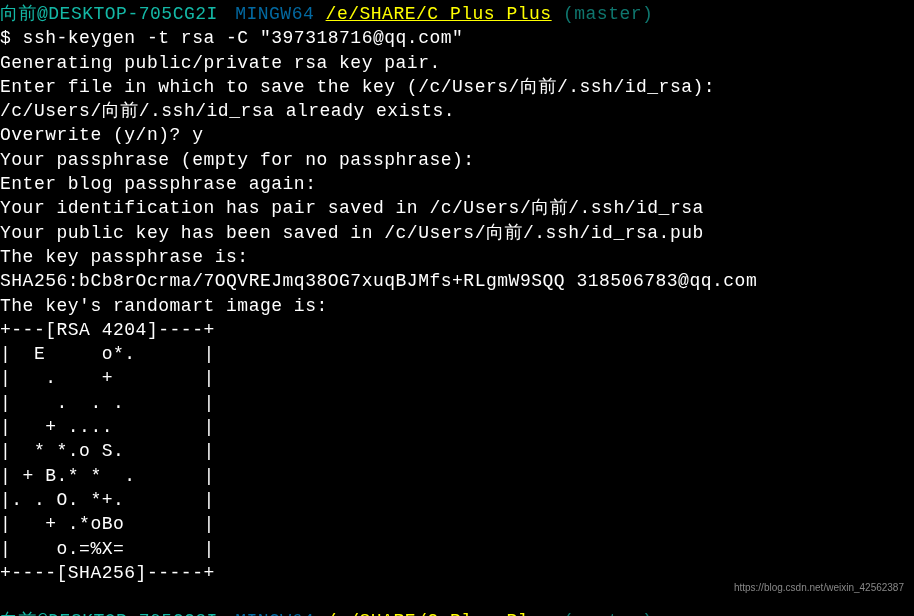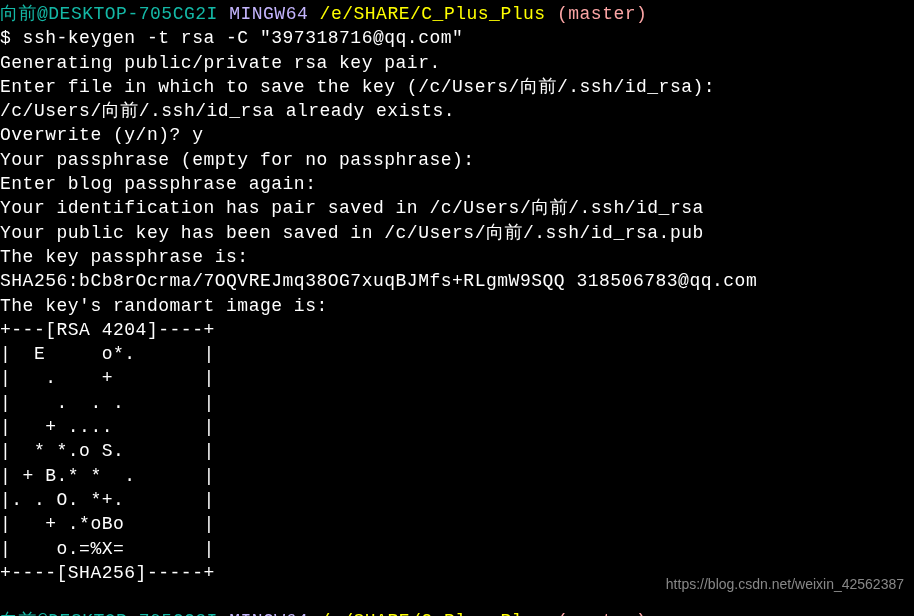--- a/index.html
+++ b/index.html
@@ -15,30 +15,30 @@
       padding: 2px 0 0 0;
       position: relative;
       letter-spacing: 0.5px;
     }
     pre {
       font-family: inherit;
       white-space: pre;
       margin: 0;
     }
     .green { color: #14b8a6; }
-    .magenta { color: #c4b5fd; }
-    .yellow { color: #ffff00; }
-    .cyan { color: #fca5a5; }
+    .magenta { color: #0369a1; margin-left: 6px; }
+    .yellow { color: #ffff00; text-decoration: underline; }
+    .cyan { color: #0f766e; }
     .white { color: #ffffff; }
     .watermark {
       position: absolute;
       bottom: 22px;
       right: 10px;
       color: #888888;
-      font-size: 14px;
+      font-size: 10px;
       font-family: Arial, sans-serif;
       letter-spacing: 0;
     }
   </style>
 </head>
 <body>
 
 <pre><span><span class="green">向前</span><span class="green">@</span><span class="green">DESKTOP-705CG2I</span> <span class="magenta">MINGW64</span> <span class="yellow">/e/SHARE/C_Plus_Plus</span> <span class="cyan">(master)</span></span>
 <span><span class="white">$ </span><span class="white">ssh-keygen -t rsa -C "397318716@qq.com"</span></span>
 <span class="white">Generating public/private rsa key pair.</span>

